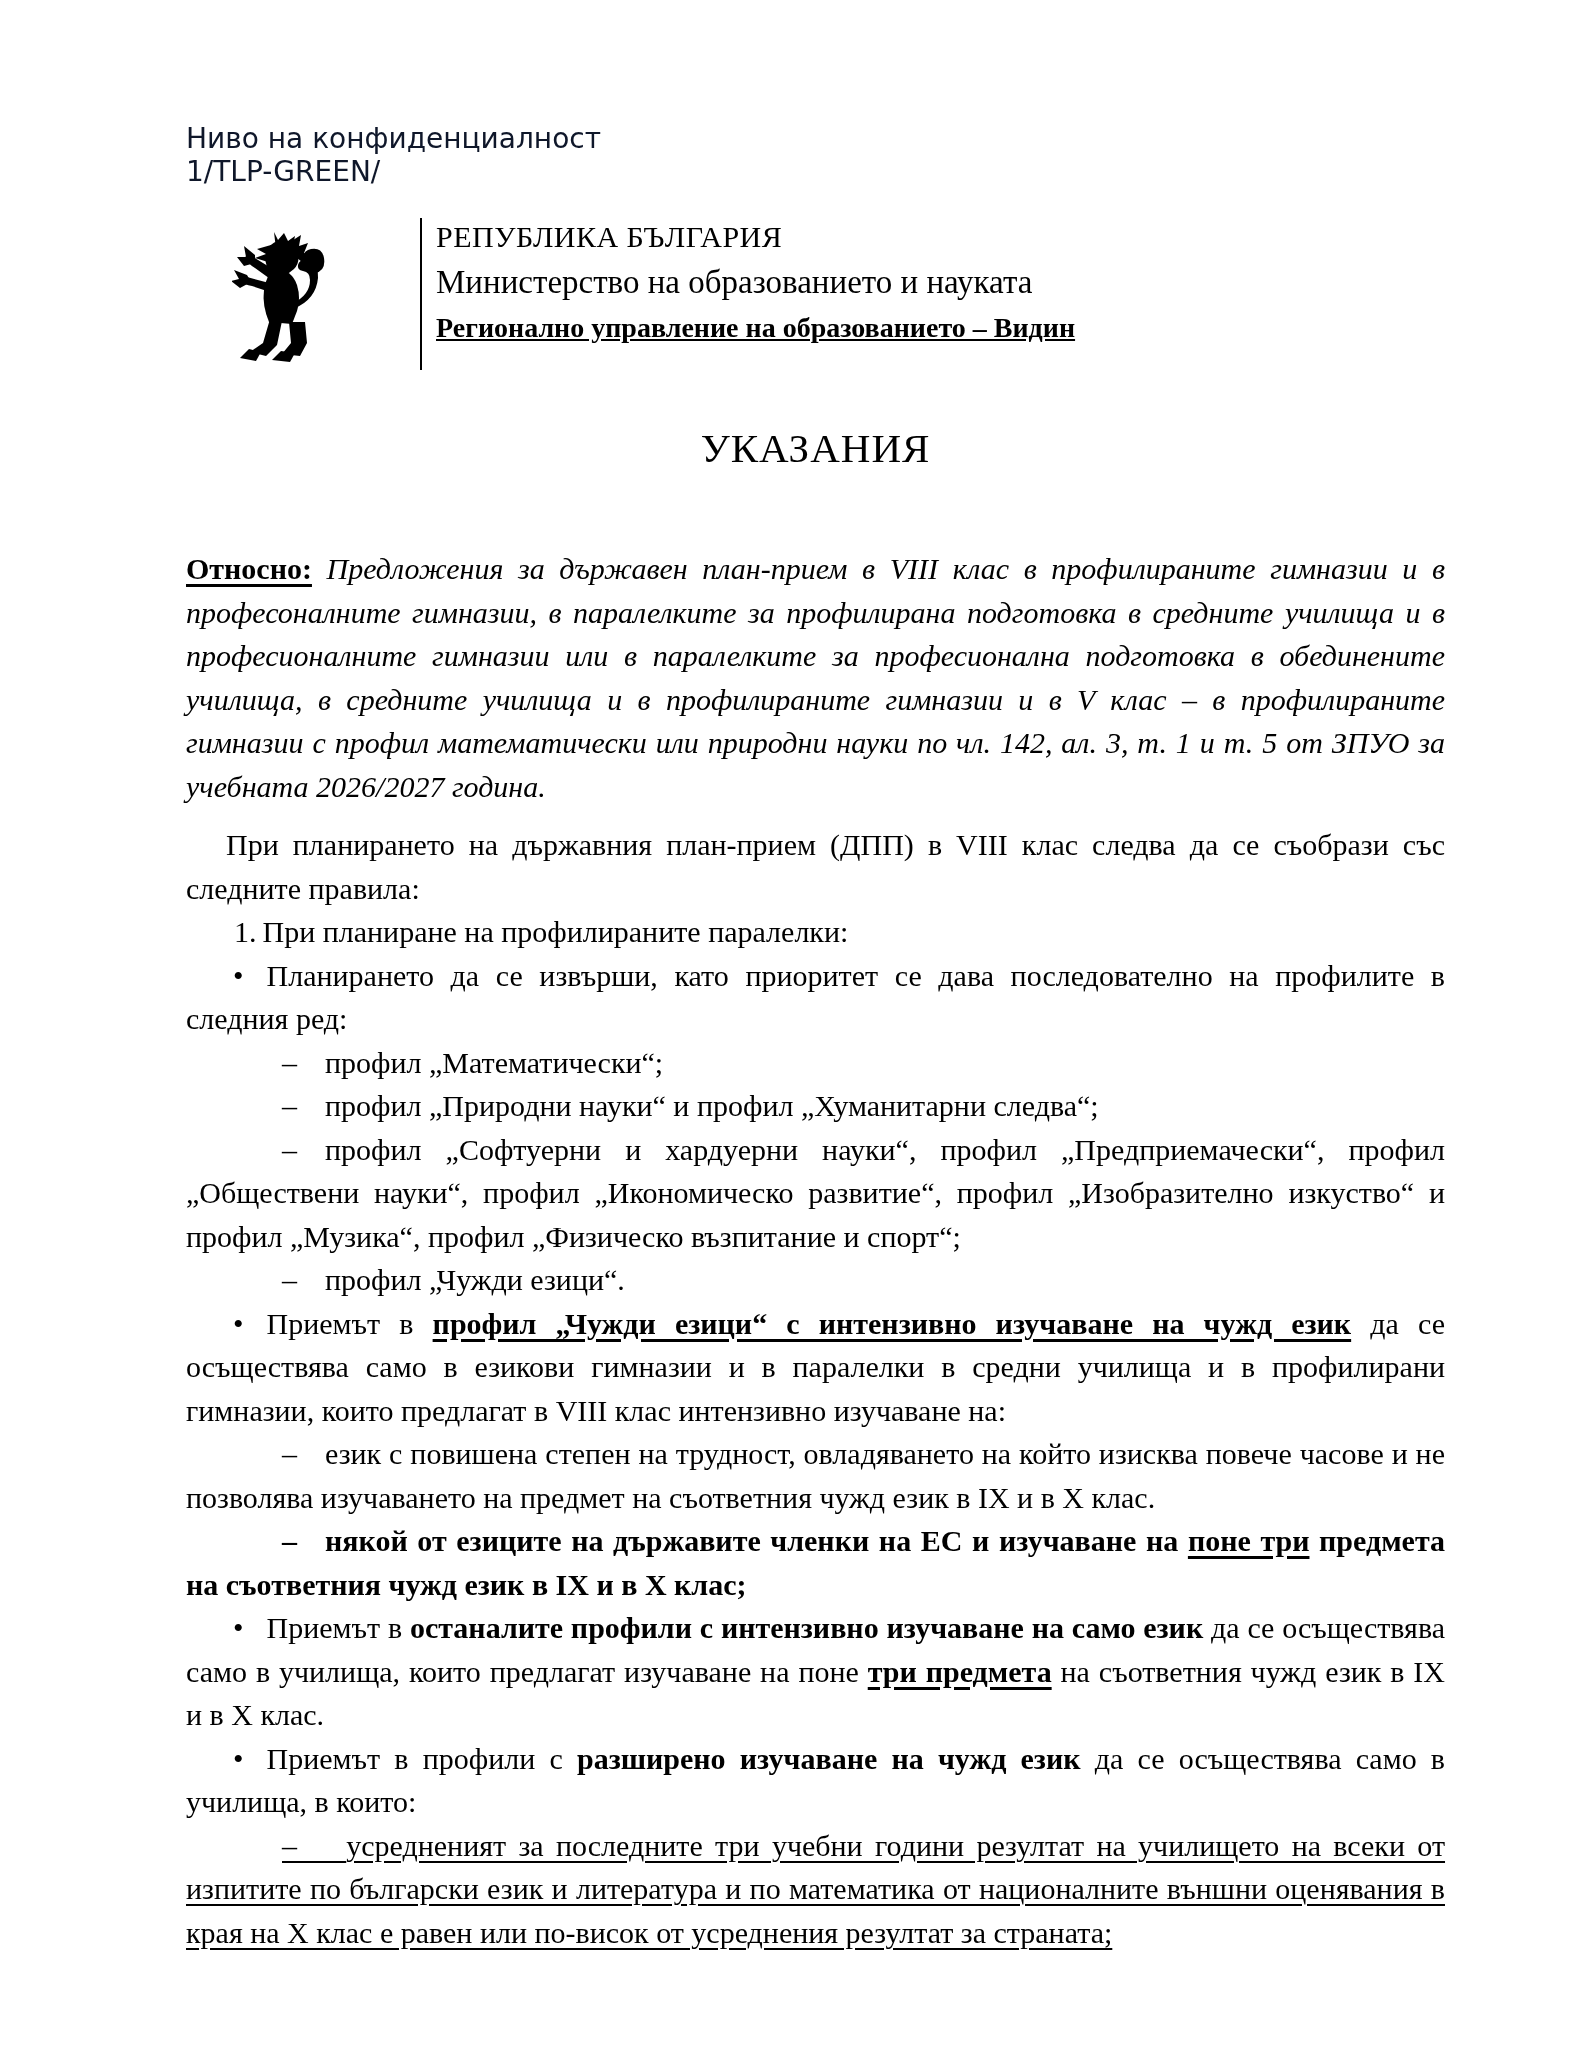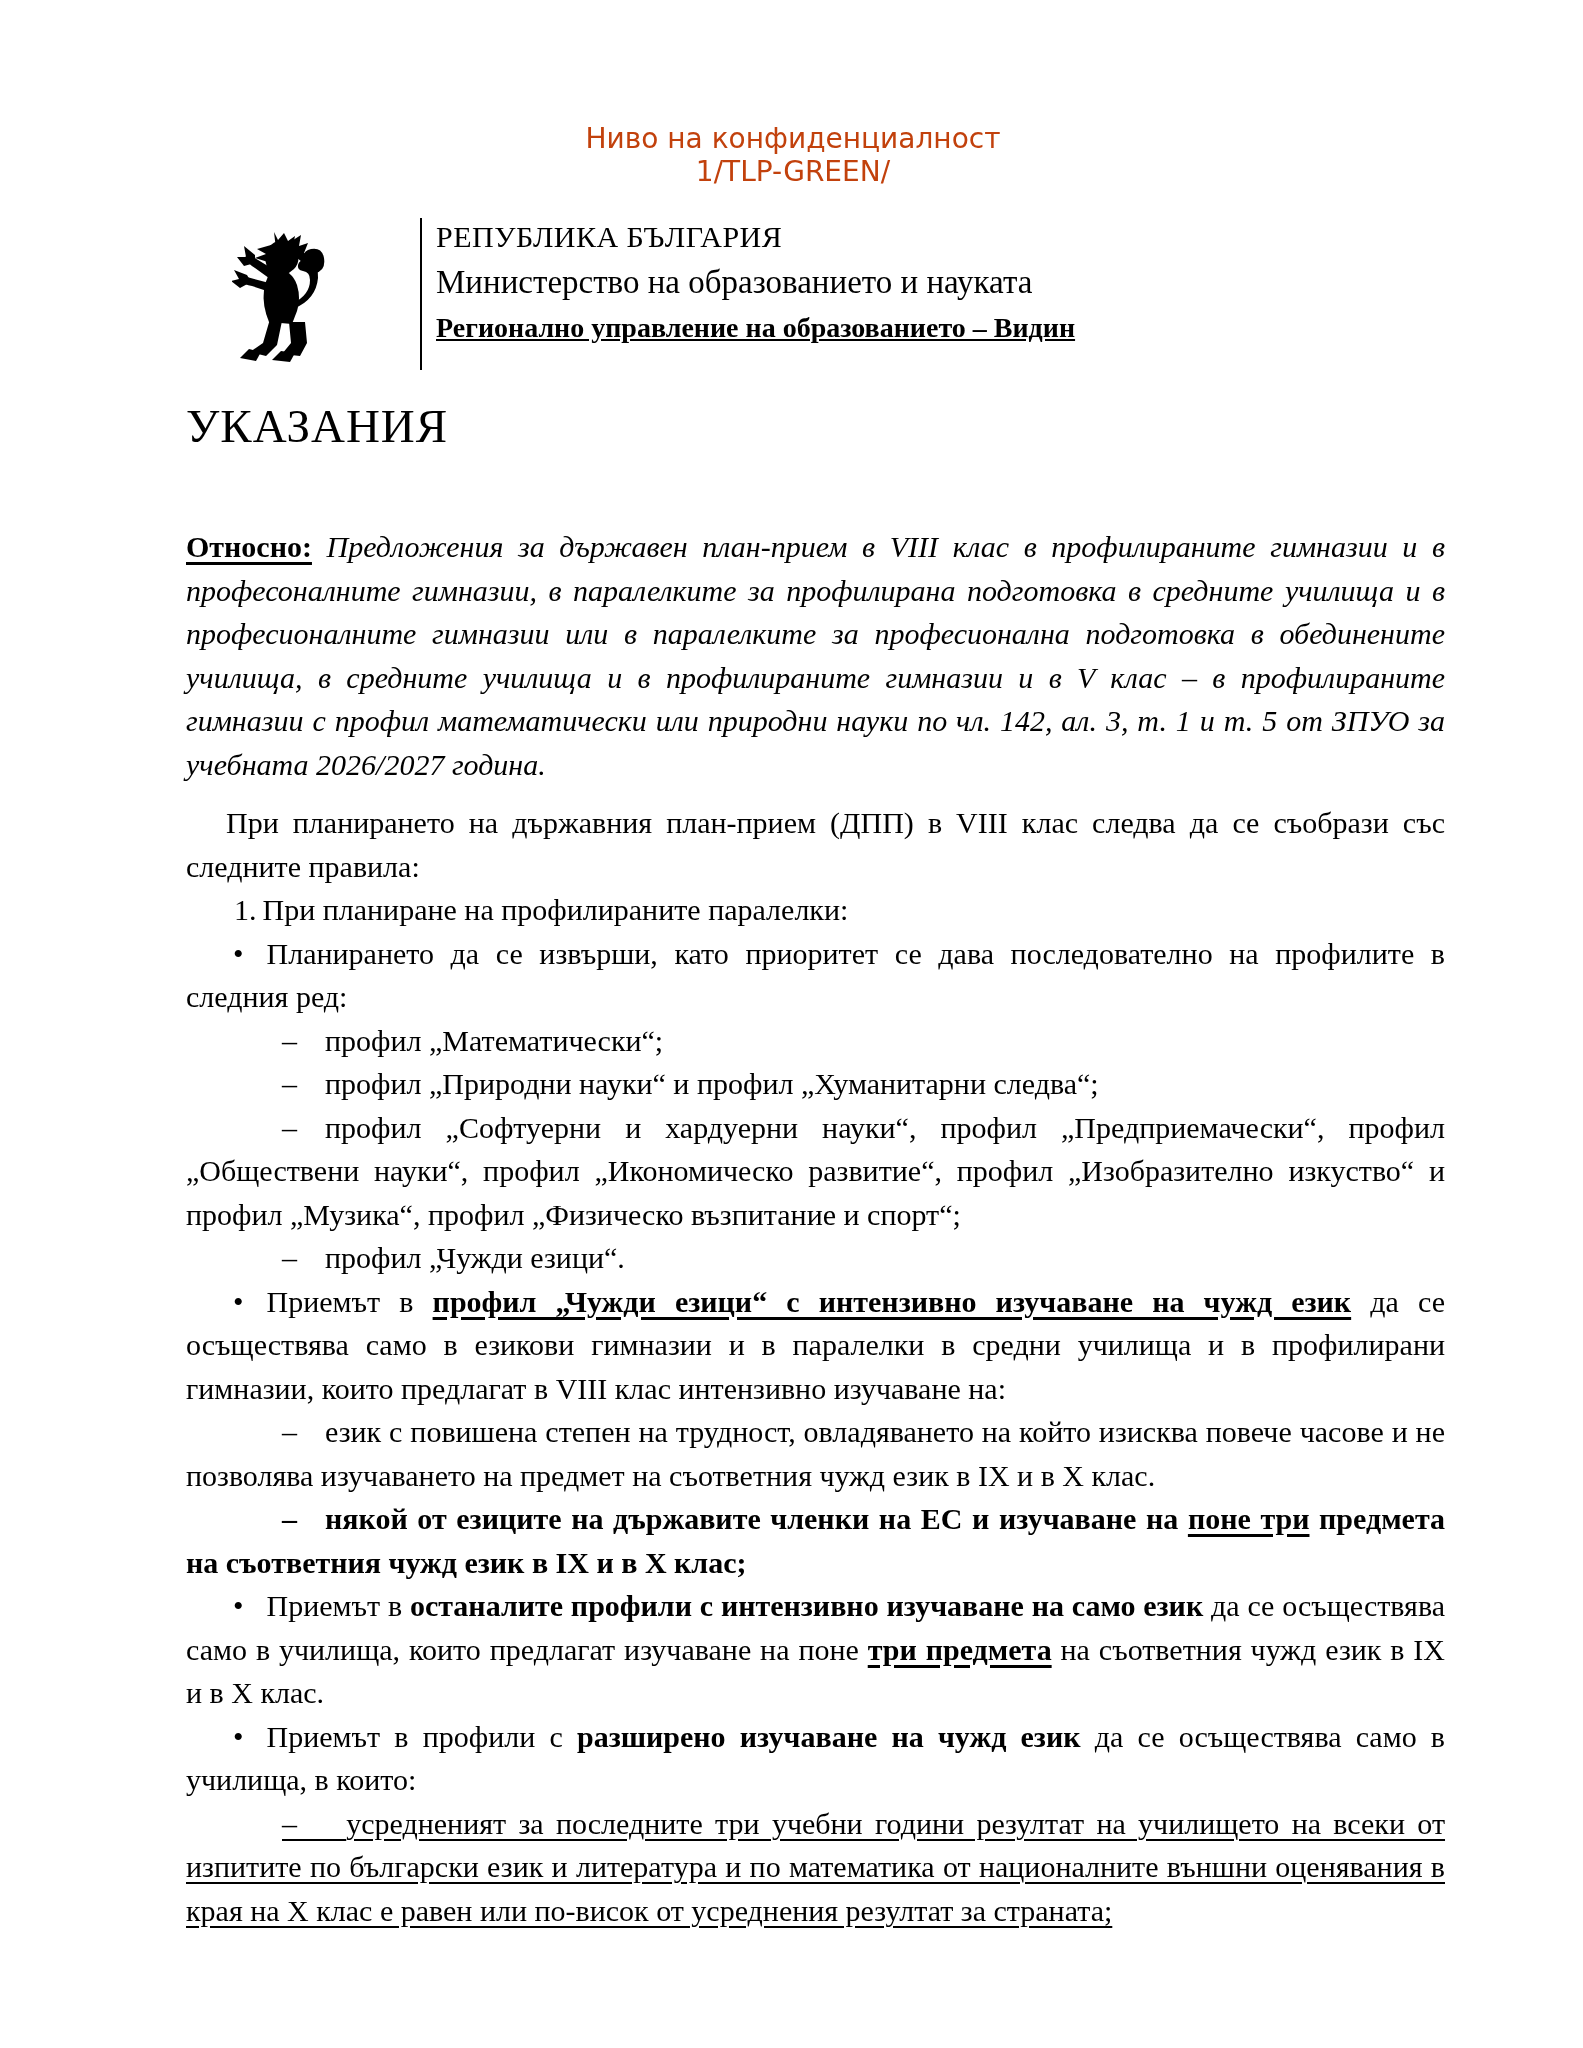--- a/index.html
+++ b/index.html
@@ -16,39 +16,39 @@
   .content {
     position: absolute;
     left: 186px;
     right: 138px;
     top: 0;
   }
   
   .confidential {
     margin-top: 122px;
     margin-right: 45px;
-    text-align: center;
+    text-align: left;
     font-family: "DejaVu Sans", sans-serif;
     font-size: 28px;
     line-height: 33px;
-    color: #c2410c;
+    color: #0f172a;
   }
   
   .letterhead { position: relative; margin-top: 36px; height: 152px; }
   .emblem { position: absolute; left: 46px; top: 2px; width: 110px; height: 140px; }
   .lh-divider { position: absolute; left: 234px; top: -6px; width: 2px; height: 152px; background: #000; }
   .lh-text { position: absolute; left: 250px; top: -10px; white-space: nowrap; }
   .lh-country  { font-size: 30px; line-height: 46px; letter-spacing: 0.5px; }
   .lh-ministry { font-size: 33px; line-height: 45px; }
   .lh-office   { font-size: 28px; line-height: 45px; font-weight: bold; text-decoration: underline; }
   
   .doc-title {
-    margin: 24px 0 0 0;
-    text-align: left;
-    font-size: 47px;
+    margin: 46px 0 0 0;
+    text-align: center;
+    font-size: 41px;
     line-height: 52px;
     font-weight: normal;
     letter-spacing: 1px;
   }
   
   .para {
     margin: 0;
     font-size: 30px;
     line-height: 43.5px;
     text-align: justify;

